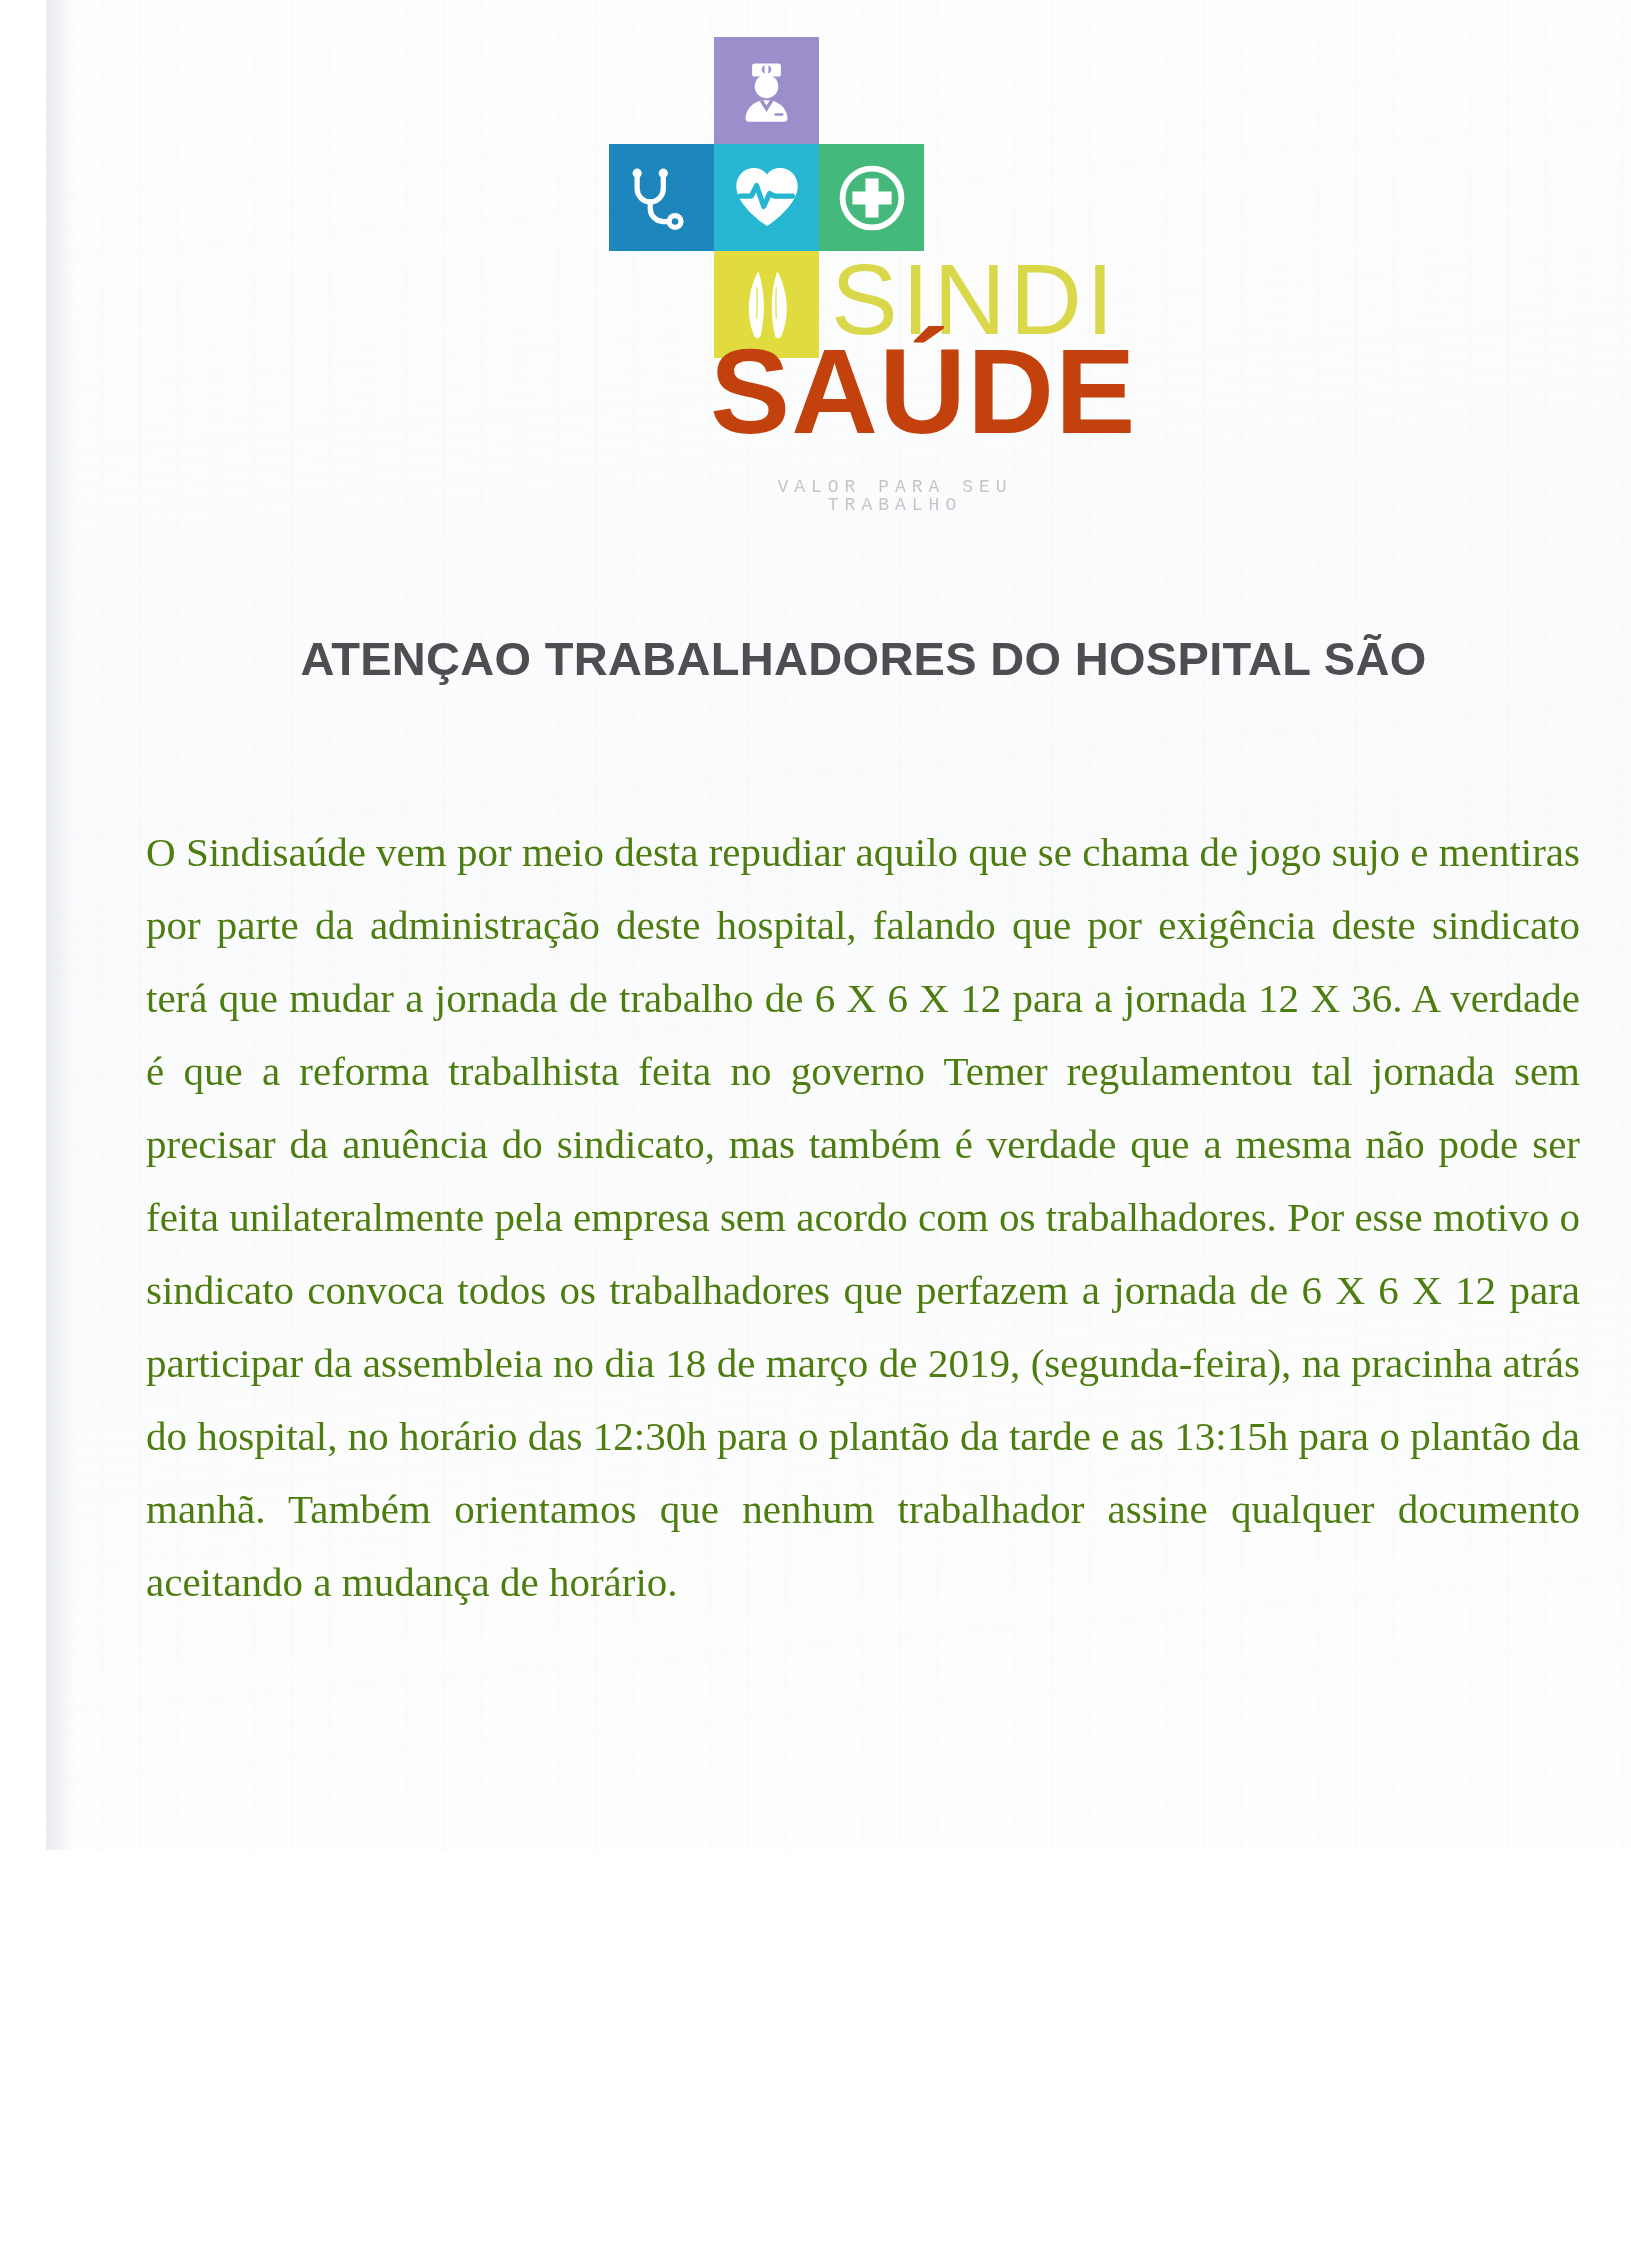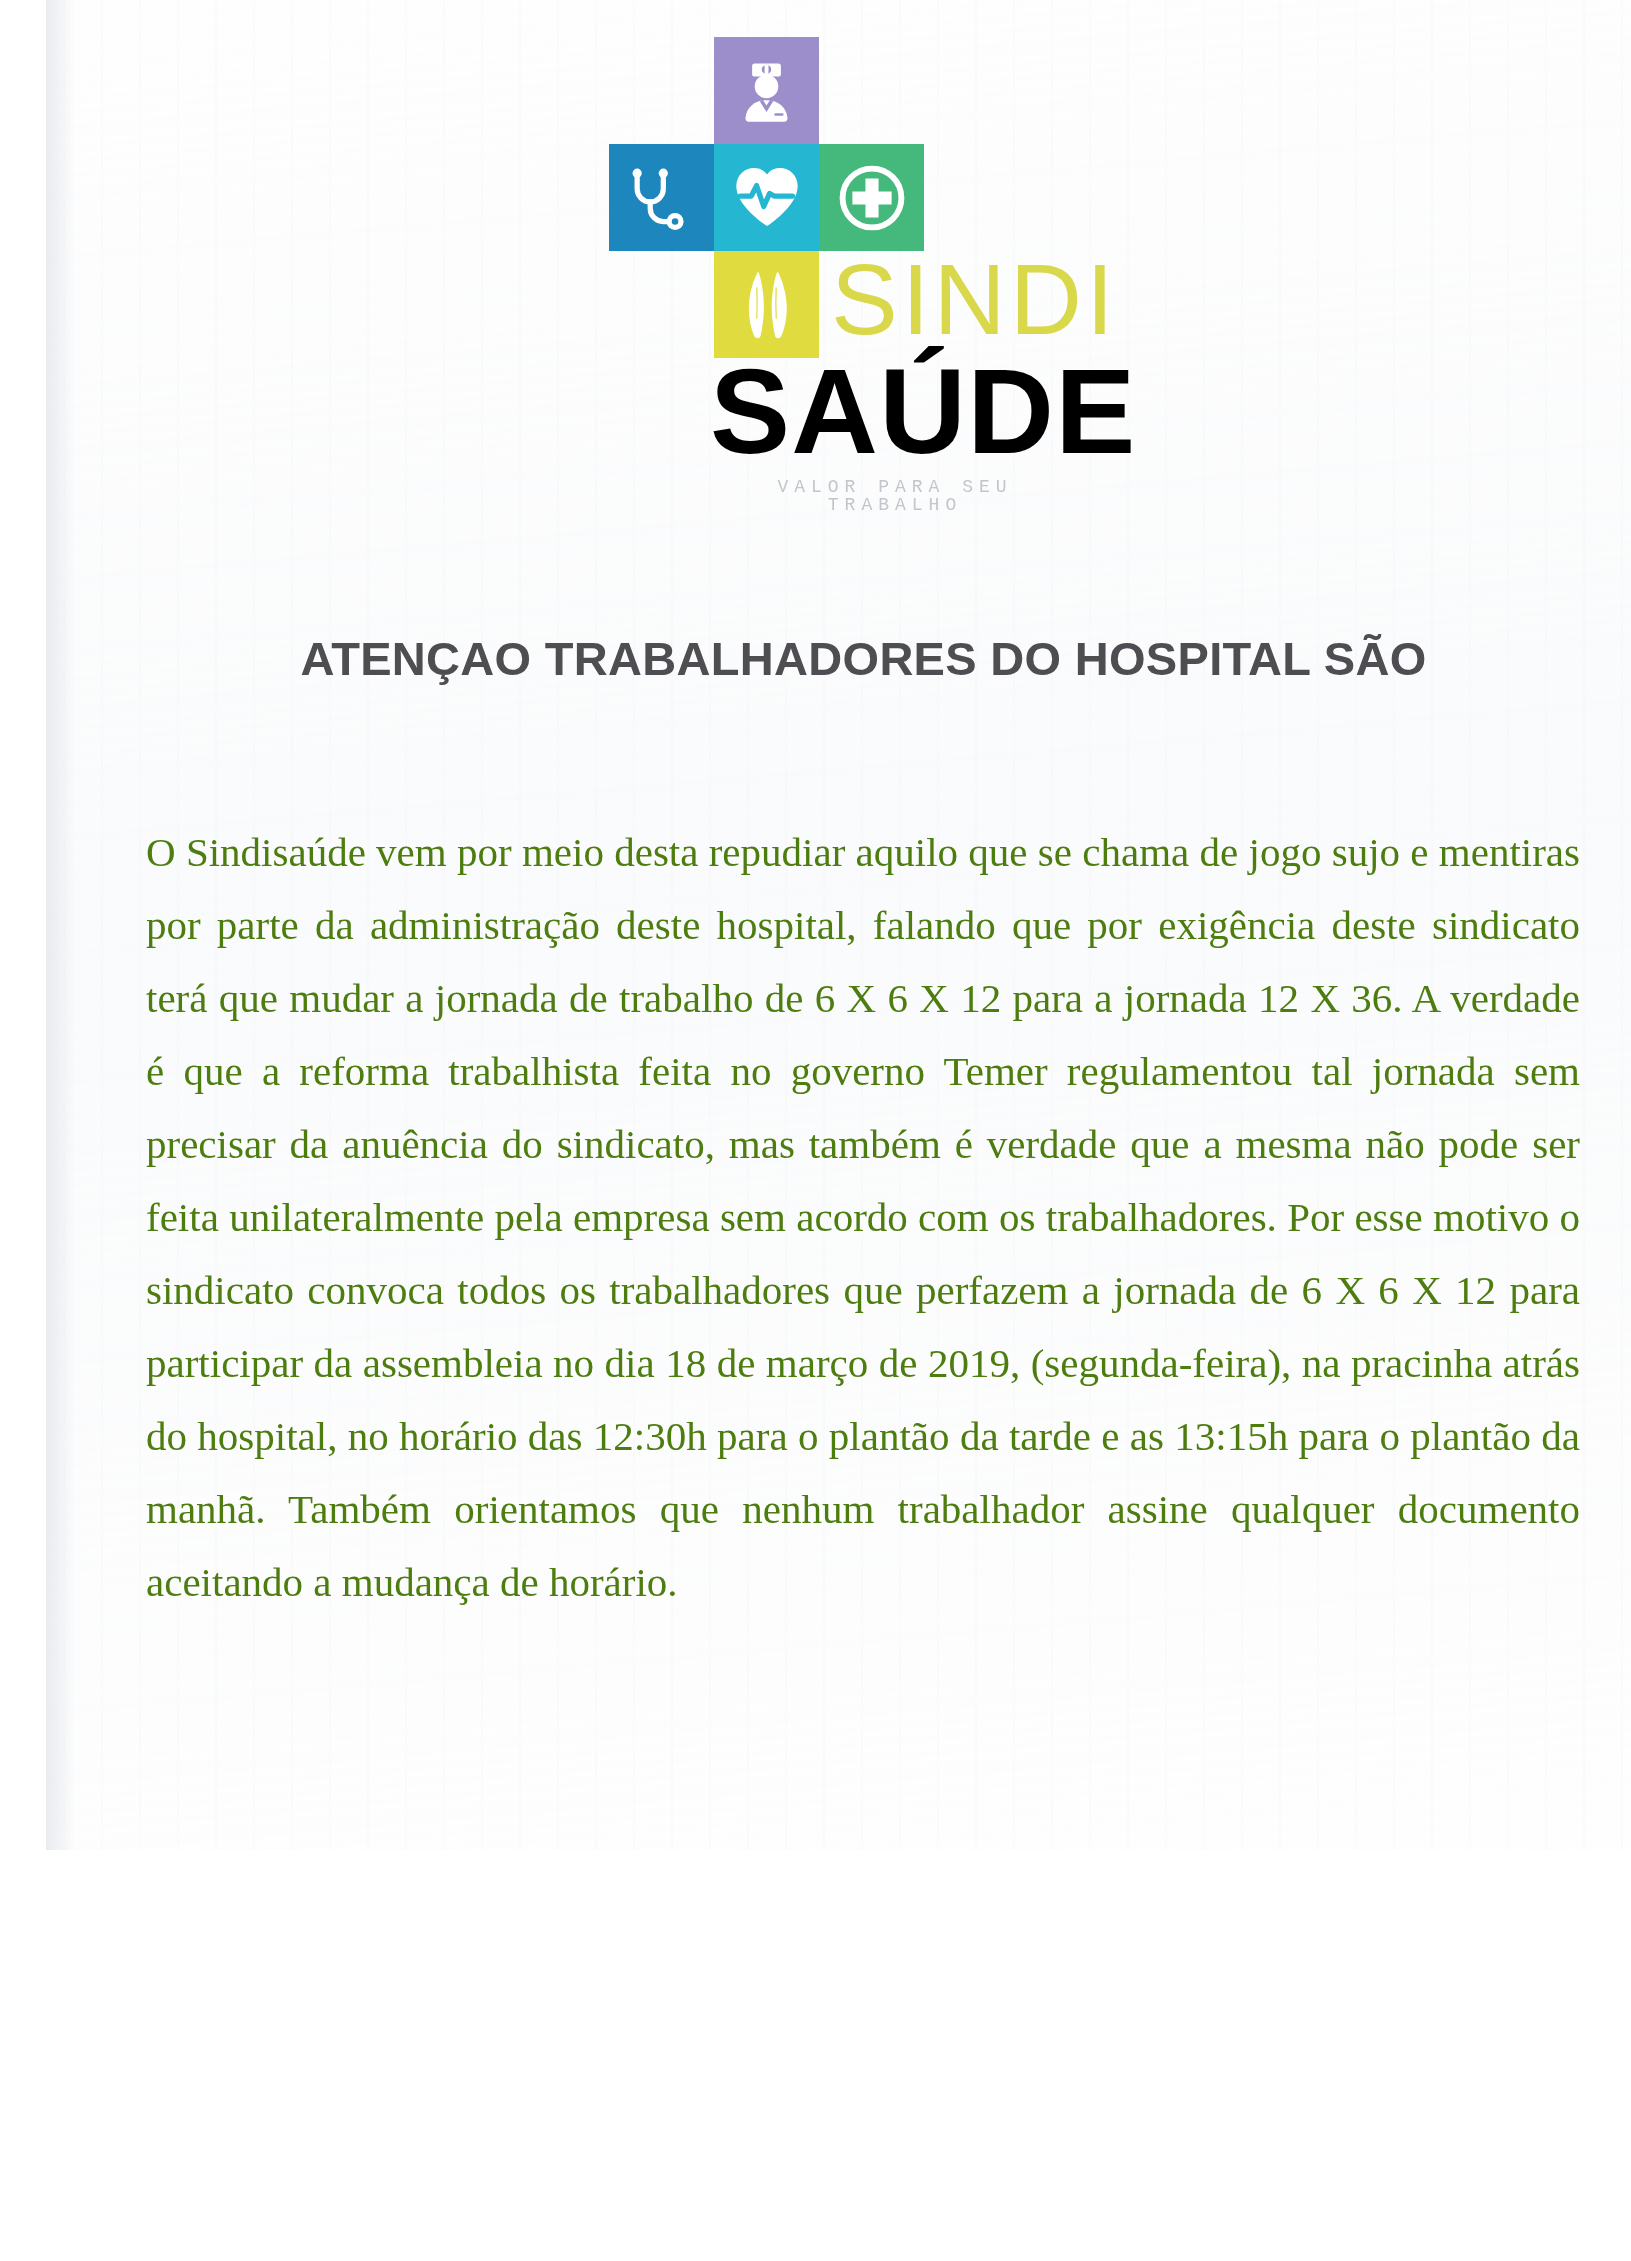--- a/index.html
+++ b/index.html
@@ -89,26 +89,26 @@
     font-family: "Liberation Sans", sans-serif;
     font-size: 100px;
     font-weight: 400;
     letter-spacing: 4px;
     color: #d9d84b;
     line-height: 1;
   }
   .saude-word {
     position: absolute;
     left: 111px;
-    top: 334px;
+    top: 314px;
     font-family: "Liberation Sans", sans-serif;
     font-size: 120px;
     font-weight: 700;
     letter-spacing: 1.3px;
-    color: #000000;
+    color: #c2410c;
     line-height: 1;
   }
   .logo-tagline {
     position: absolute;
     left: 125px;
     top: 461px;
     width: 342px;
     text-align: center;
     font-family: Liberation Mono, monospace;
     font-size: 18px;

